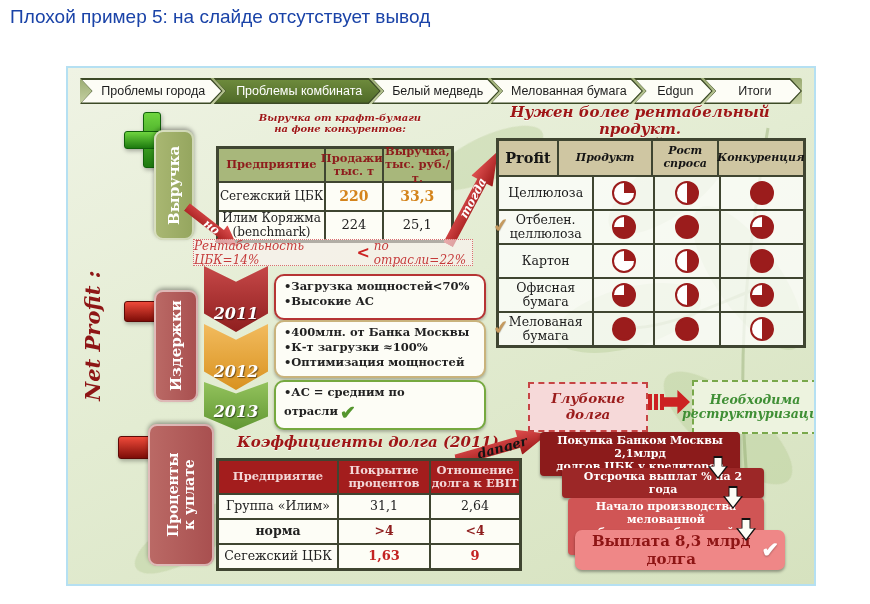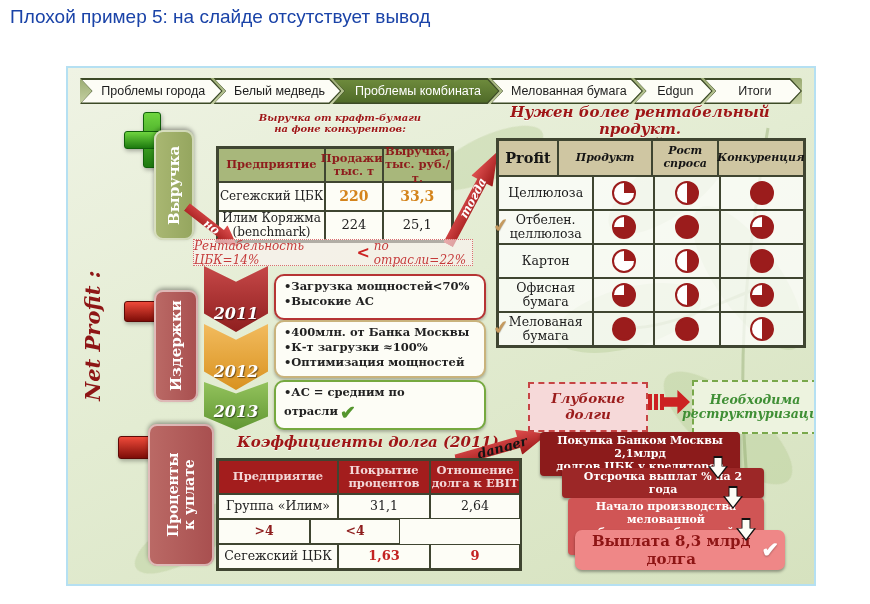--- a/index.html
+++ b/index.html
@@ -120,28 +120,28 @@
   </svg>
 
   <div class="layer">
 
     <div class="nav" id="nav-band">
         <div class="tab" style="flex: 1.45 1 0px;">
           <div class="tab-in">
             <span>Проблемы города</span>
           </div>
         </div>
+        <div class="tab active" style="flex: 1.7 1 0px;">
+          <div class="tab-in">
+            <span>Проблемы комбината</span>
+          </div>
+        </div>
         <div class="tab" style="flex: 1.3 1 0px;">
           <div class="tab-in">
             <span>Белый медведь</span>
-          </div>
-        </div>
-        <div class="tab active" style="flex: 1.7 1 0px;">
-          <div class="tab-in">
-            <span>Проблемы комбината</span>
           </div>
         </div>
         <div class="tab" style="flex: 1.55 1 0px;">
           <div class="tab-in">
             <span>Мелованная бумага</span>
           </div>
         </div>
         <div class="tab" style="flex: 0.8 1 0px;">
           <div class="tab-in">
             <span>Edgun</span>
@@ -268,21 +268,21 @@
         <div class="frow prod-row">
           <div class="fcell" style="width: 96px;">Мелованая
 бумага<span class="row-check">✔</span></div>
           <div class="fcell" style="width: 60px;"><span class="pie" style="background: rgb(155, 28, 28);"></span></div>
           <div class="fcell" style="width: 66px;"><span class="pie" style="background: rgb(155, 28, 28);"></span></div>
           <div class="fcell" style="width: 84px;"><span class="pie" style="background: conic-gradient(rgb(155, 28, 28) 50%, rgb(255, 255, 255) 50%);"></span></div>
         </div>
       </div>
 
     <div class="pink-box" style="left:460px;top:314px;width:116px;height:46px;">Глубокие
-долги</div>
+долга</div>
     <div class="stripes" style="left:580px;top:326px;">
         <i></i>
         <i></i>
         <i></i>
       </div>
     <div class="arrow-right-solid" style="left:594px;top:322px;width:28px;height:24px;"></div>
     <div class="green-box" style="left:624px;top:312px;width:122px;height:50px;font-size:12.5px;">Необходима
 реструктуризация</div>
 
     <div class="red-title" style="left:150px;top:366px;width:300px;font-size:15px;">Коэффициенты долга (2011)</div>
@@ -296,20 +296,21 @@
 процентов</div>
           <div class="fcell" style="width: 88px;">Отношение
 долга к EBIT</div>
         </div>
         <div class="frow debt-row plain">
           <div class="fcell" style="width: 118px;">Группа «Илим»</div>
           <div class="fcell val" style="width: 90px;">31,1</div>
           <div class="fcell val" style="width: 88px;">2,64</div>
         </div>
         <div class="frow debt-row norm">
+          <div class="fcell" style="width: 118px;">норма</div>
           <div class="fcell val" style="width: 90px;">&gt;4</div>
           <div class="fcell val" style="width: 88px;">&lt;4</div>
         </div>
         <div class="frow debt-row alert">
           <div class="fcell" style="width: 118px;">Сегежский ЦБК</div>
           <div class="fcell val" style="width: 90px;">1,63</div>
           <div class="fcell val" style="width: 88px;">9</div>
         </div>
       </div>
 

